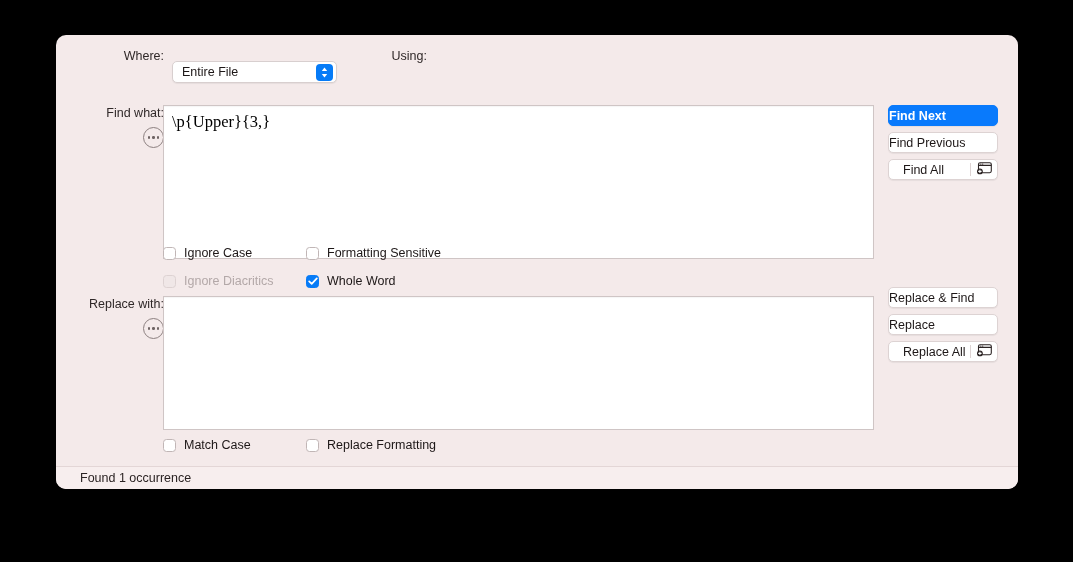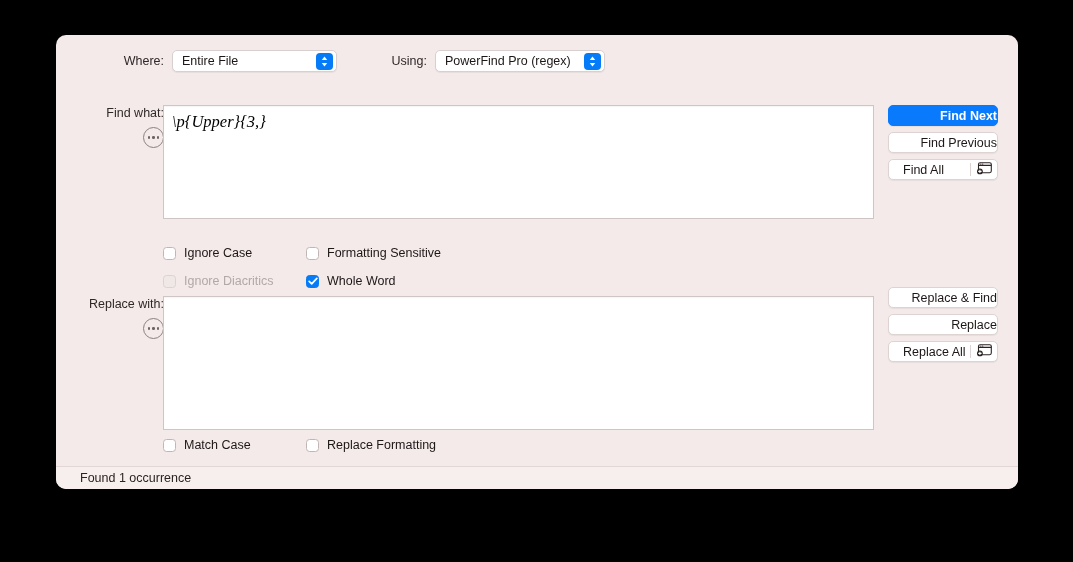--- a/index.html
+++ b/index.html
@@ -71,21 +71,20 @@
     position: relative;
   }
 
   
   #scope-row {
     position: absolute;
     left: 0;
     top: 14px;
     height: 24px;
     display: flex;
-    align-items: center;
   }
   .field-label {
     font-size: 12.5px;
     color: #2f2828;
     text-align: right;
   }
   #label-where {
     width: 108px;
     padding-right: 8px;
   }
@@ -100,20 +99,21 @@
     border: 1px solid #d8cfcf;
     border-radius: 5px;
     box-shadow: 0 1px 1px rgba(0,0,0,0.06);
     display: flex;
     align-items: center;
     padding: 0 30px 0 9px;
     font-size: 12.5px;
     color: #1d1717;
     box-sizing: border-box;
     cursor: default;
+    margin-top: 12px;
   }
   #popup-where { width: 165px; }
   #popup-using { width: 170px; }
   .popup-arrow {
     position: absolute;
     right: 3px;
     top: 2px;
     width: 17px;
     height: 17px;
     border-radius: 4px;
@@ -170,22 +170,21 @@
     width: 711px;
     background: #ffffff;
     border: 1px solid #cfc5c5;
     box-sizing: border-box;
     box-shadow: inset 0 1px 1px rgba(0,0,0,0.04);
     overflow: hidden;
     cursor: text;
   }
   #find-textarea {
     top: 70px;
-    height: 114px;
-    font-style: italic;
+    height: 154px;
   }
   #replace-textarea {
     top: 261px;
     height: 134px;
   }
   .textarea-text {
     font-family: "Liberation Serif", serif;
     font-size: 16.5px;
     color: #000000;
     padding: 6px 8px;
@@ -255,21 +254,21 @@
     position: relative;
     height: 21px;
     border-radius: 5px;
     background: #ffffff;
     border: 1px solid #ddd3d3;
     box-shadow: 0 1px 1px rgba(0,0,0,0.06);
     font-size: 12.5px;
     color: #1d1717;
     display: flex;
     align-items: center;
-    justify-content: flex-end;
+    justify-content: flex-start;
     box-sizing: border-box;
     cursor: default;
     white-space: nowrap;
   }
   .action-btn.primary {
     background: #097afc;
     border-color: #097afc;
     color: #ffffff;
     font-weight: bold;
   }
@@ -315,29 +314,20 @@
       <div class="popup-button" id="popup-where">
         <span>Entire File</span>
         <span class="popup-arrow">
           <svg width="9" height="13" viewBox="0 0 9 13">
             <path d="M4.5 1.6 L7.2 5.0 L1.8 5.0 Z" fill="#ffffff"></path>
             <path d="M4.5 11.4 L7.2 8.0 L1.8 8.0 Z" fill="#ffffff"></path>
           </svg>
         </span>
       </div>
       <div class="field-label" id="label-using">Using:</div>
-      <div class="popup-button" id="popup-using">
-        <span>PowerFind Pro (regex)</span>
-        <span class="popup-arrow">
-          <svg width="9" height="13" viewBox="0 0 9 13">
-            <path d="M4.5 1.6 L7.2 5.0 L1.8 5.0 Z" fill="#ffffff"></path>
-            <path d="M4.5 11.4 L7.2 8.0 L1.8 8.0 Z" fill="#ffffff"></path>
-          </svg>
-        </span>
-      </div>
     </div>
 
     <div id="find-label-col">
       <div class="field-label">Find what:</div>
       <div class="ellipsis-btn">
         <i></i>
           <i></i>
           <i></i>
       </div>
     </div>

